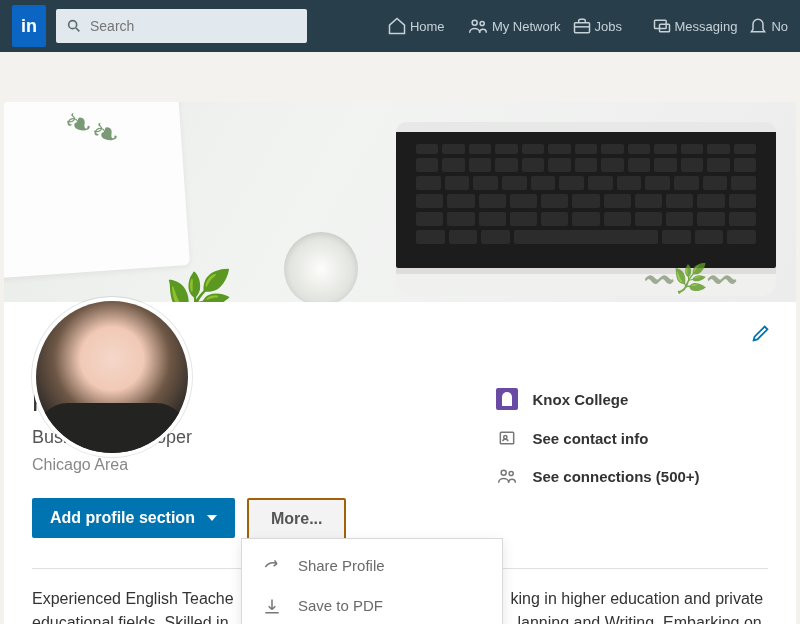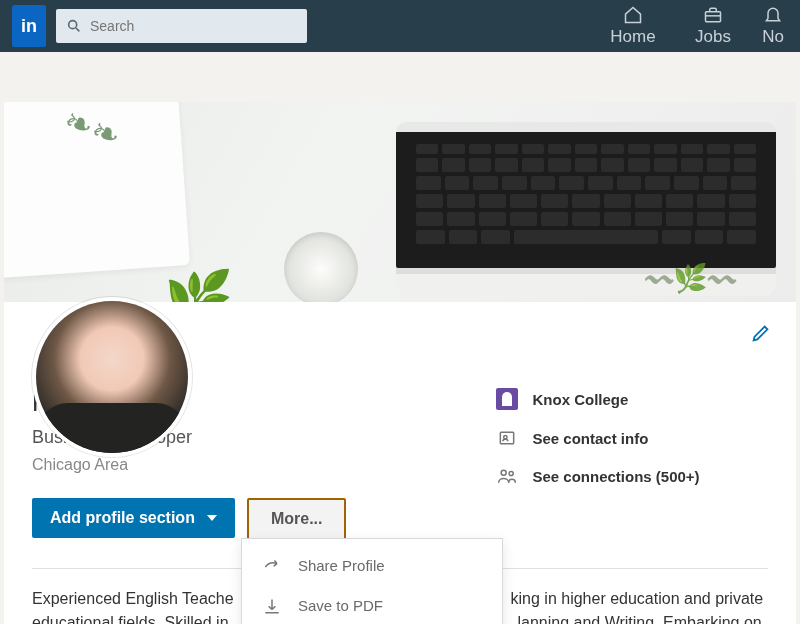--- a/index.html
+++ b/index.html
@@ -4,21 +4,21 @@
 <style>
   * { box-sizing: border-box; margin: 0; padding: 0; }
   body { font-family: -apple-system, BlinkMacSystemFont, "Segoe UI", Arial, sans-serif; background: #f3f2ef; }
   .navbar { background: #283e4a; height: 52px; display: flex; align-items: center; padding: 0 12px; gap: 10px; }
   .logo { width: 34px; height: 42px; background: #0a66c2; display:flex; align-items:center; justify-content:center; border-radius:2px;}
   .logo-text { color: #fff; font-weight: 700; font-size: 18px; }
   .search-box { position: relative; width: 251px; }
   .search-box input { width: 100%; height: 34px; border: none; border-radius: 2px; background: #e1e9ee; padding-left: 34px; font-size: 14px; color: #333; }
   .search-box svg { position: absolute; left: 10px; top: 9px; }
   .nav-spacer { flex: 1; }
-  .nav-item { color: #c7d1d8; font-size: 17px; text-align: center; min-width: 70px; cursor: pointer; display:flex; flex-direction:column; align-items:center; gap:2px;}
+  .nav-item { color: #c7d1d8; font-size: 13px; text-align: center; min-width: 70px; cursor: pointer; display:flex; flex-direction:row; align-items:center; gap:2px;}
   .nav-item svg { display:block; }
   .profile-card { background:#fff; margin: 50px 4px 0 4px; border-radius: 2px; position: relative; padding-bottom: 40px; overflow:visible;}
   .cover { height: 200px; background: linear-gradient(120deg,#e8ece8 0%,#f2f4f2 40%,#ececec 100%); position: relative; overflow: hidden; border-radius: 2px 2px 0 0;}
   .cover-deco-notebook { position:absolute; left:-20px; top:-10px; width:200px; height:180px; background:#fcfdfc; border-radius:6px; transform: rotate(-4deg); box-shadow: 0 2px 6px rgba(0,0,0,.06);}
   .cover-leaves { position:absolute; left:60px; top:6px; color:#7a9a76; font-size: 34px; transform: rotate(20deg);}
   .cover-candle { position:absolute; left:280px; top:130px; width:74px; height:74px; border-radius:50%; background: radial-gradient(circle at 50% 50%, #fdfdfb 0%, #e2e4df 60%, #cfd2cc 100%); box-shadow: inset 0 2px 6px rgba(0,0,0,.1);}
   .cover-plant { position:absolute; left:160px; top:165px; color:#4f7a4d; font-size:56px;}
   .laptop { position:absolute; right:20px; top:20px; width:380px; }
   .laptop-top { height: 10px; background:#e8e8e8; border-radius: 10px 10px 0 0;}
   .keyboard { background:#1c1c1c; padding: 12px 20px 20px 20px; border-radius: 0 0 2px 2px;}
@@ -67,26 +67,42 @@
     <input type="text" placeholder="Search" style="">
   </div>
   <div class="nav-spacer"></div>
   <div class="nav-item">
     <svg width="22" height="20" viewBox="0 0 24 24" fill="none" stroke="#c7d1d8" stroke-width="1.8">
         <path d="M3 11 L12 3 L21 11 V21 H3 Z"></path>
       </svg>
     <span>Home</span>
   </div>
   <div class="nav-item">
+    <svg width="24" height="20" viewBox="0 0 24 24" fill="none" stroke="#c7d1d8" stroke-width="1.8">
+        <circle cx="8" cy="8" r="3"></circle>
+        <circle cx="17" cy="9" r="2.5"></circle>
+        <path d="M2 20c0-3 3-5 6-5s6 2 6 5"></path>
+        <path d="M14 20c0-2.5 2-4 4-4s4 1.5 4 4"></path>
+      </svg>
+    <span>My Network</span>
+  </div>
+  <div class="nav-item">
     <svg width="22" height="20" viewBox="0 0 24 24" fill="none" stroke="#c7d1d8" stroke-width="1.8">
         <rect x="3" y="8" width="18" height="12" rx="1"></rect>
         <path d="M8 8V6a2 2 0 0 1 2-2h4a2 2 0 0 1 2 2v2"></path>
         <line x1="3" y1="13" x2="21" y2="13"></line>
       </svg>
     <span>Jobs</span>
+  </div>
+  <div class="nav-item">
+    <svg width="22" height="20" viewBox="0 0 24 24" fill="none" stroke="#c7d1d8" stroke-width="1.8">
+        <rect x="3" y="5" width="14" height="10" rx="1"></rect>
+        <rect x="9" y="10" width="12" height="9" rx="1"></rect>
+      </svg>
+    <span>Messaging</span>
   </div>
   <div class="nav-item" style="min-width:30px;">
     <svg width="22" height="20" viewBox="0 0 24 24" fill="none" stroke="#c7d1d8" stroke-width="1.8">
         <path d="M6 16V10a6 6 0 1 1 12 0v6l2 3H4z"></path>
       </svg>
     <span>No</span>
   </div>
 </div>
 
 <div class="profile-card">

